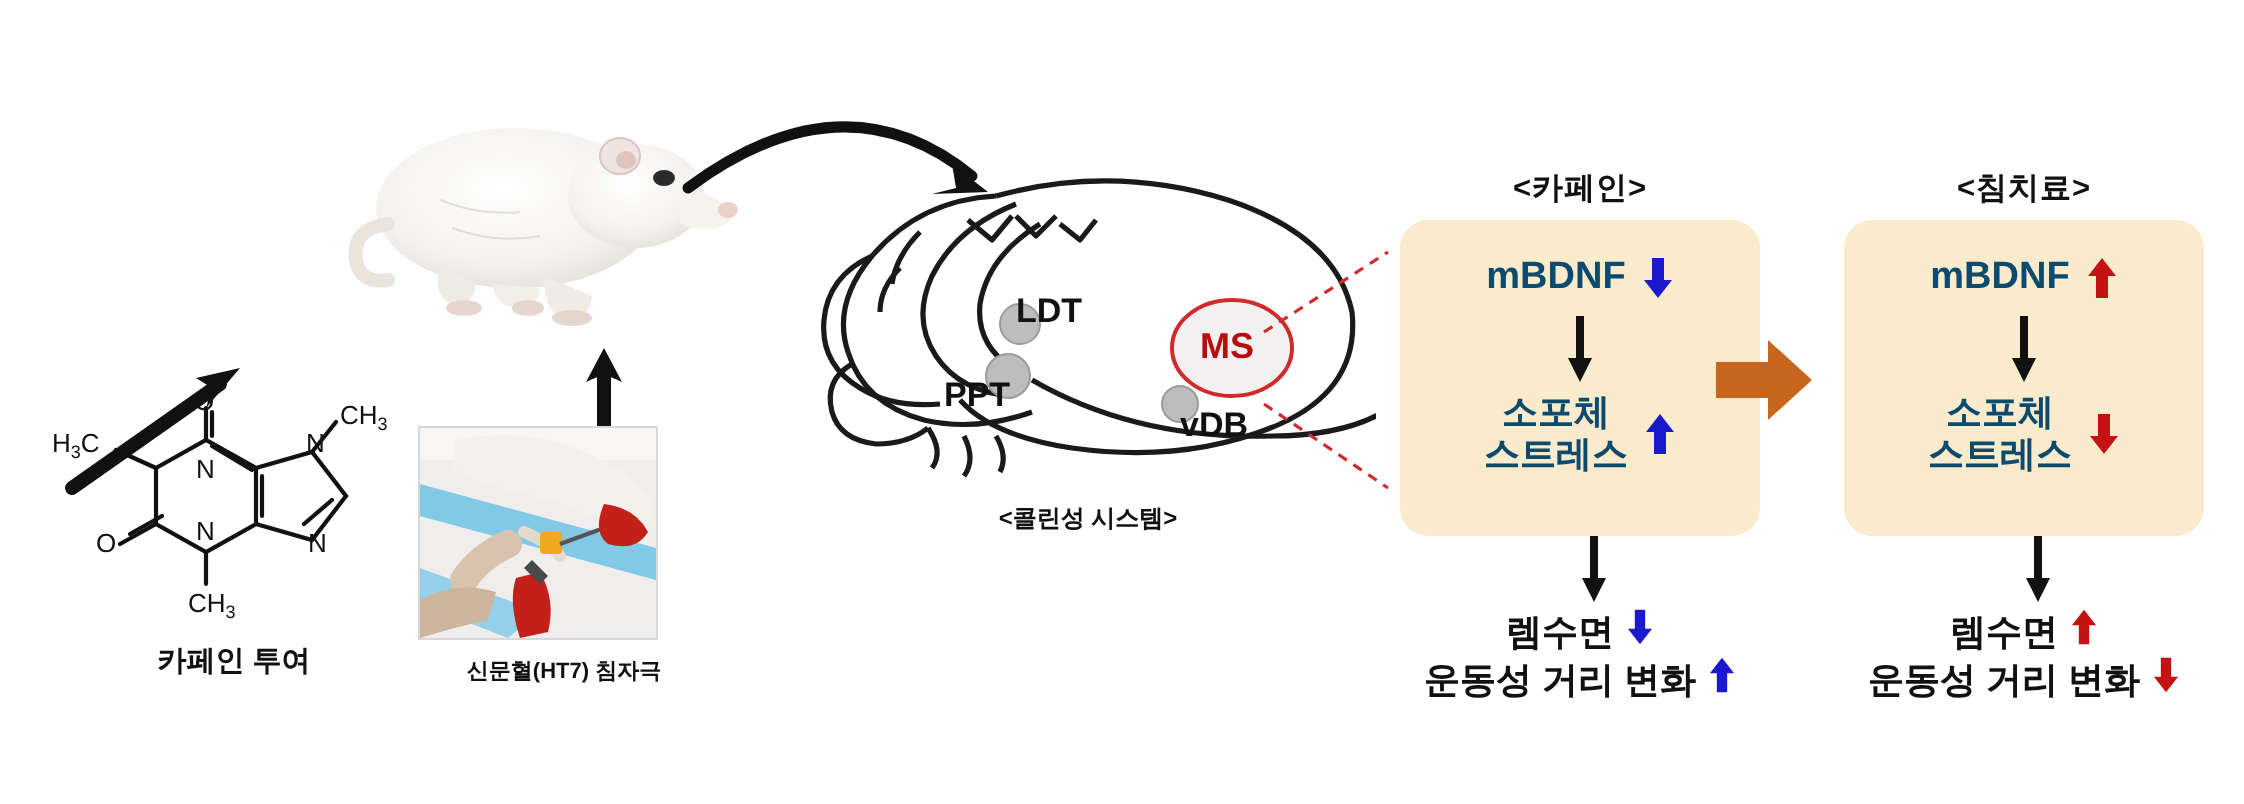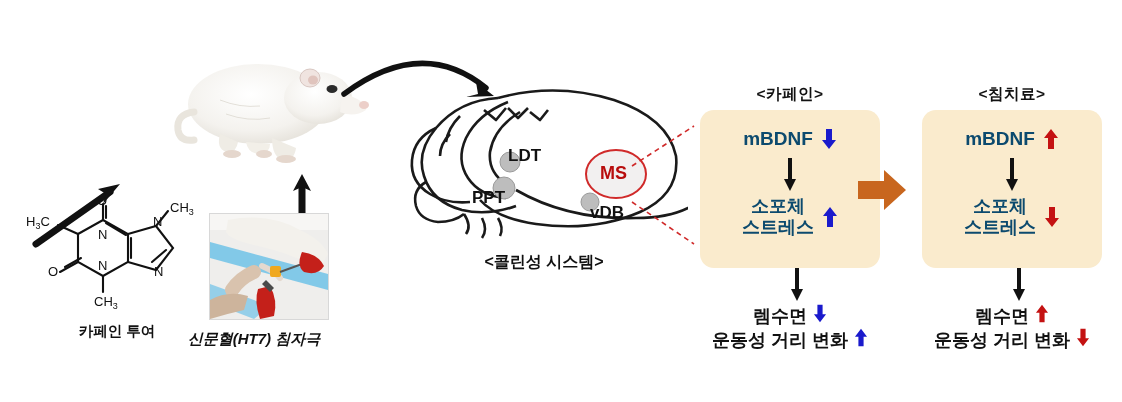--- a/index.html
+++ b/index.html
@@ -10,25 +10,25 @@
   .cap{font-weight:bold;text-align:center;color:#111;line-height:1.25;}
 
   
   #molecule{left:18px;top:196px;width:196px;height:120px;}
   #mol-label{left:14px;top:322px;width:206px;font-size:14.5px;}
 
   
   #rat-photo{left:160px;top:42px;width:212px;height:132px;}
   #acu-photo{left:209px;top:213px;width:118px;height:105px;
      border:1px solid #d8d8d8;overflow:hidden;}
-  #acu-label{left:170px;top:330px;width:168px;font-size:15px;font-style:italic;}
+  #acu-label{left:198px;top:330px;width:168px;font-size:11px;}
 
   
   #brain{left:398px;top:72px;width:290px;height:190px;}
-  #brain-label{left:404px;top:252px;width:280px;font-size:16px;}
+  #brain-label{left:404px;top:252px;width:280px;font-size:12px;}
   .region-lbl{position:absolute;font-weight:bold;font-size:17px;color:#111;}
 
   
   .panel{position:absolute;top:84px;width:212px;height:262px;}
   #panel-caffeine{left:684px;}
   #panel-acu{left:906px;}
   .panel-title{text-align:center;font-weight:bold;font-size:15.5px;
      letter-spacing:.5px;height:20px;}
   .panel-box{position:relative;margin:6px auto 0;width:180px;height:158px;
      background:#FAEBCD;border-radius:14px;}

